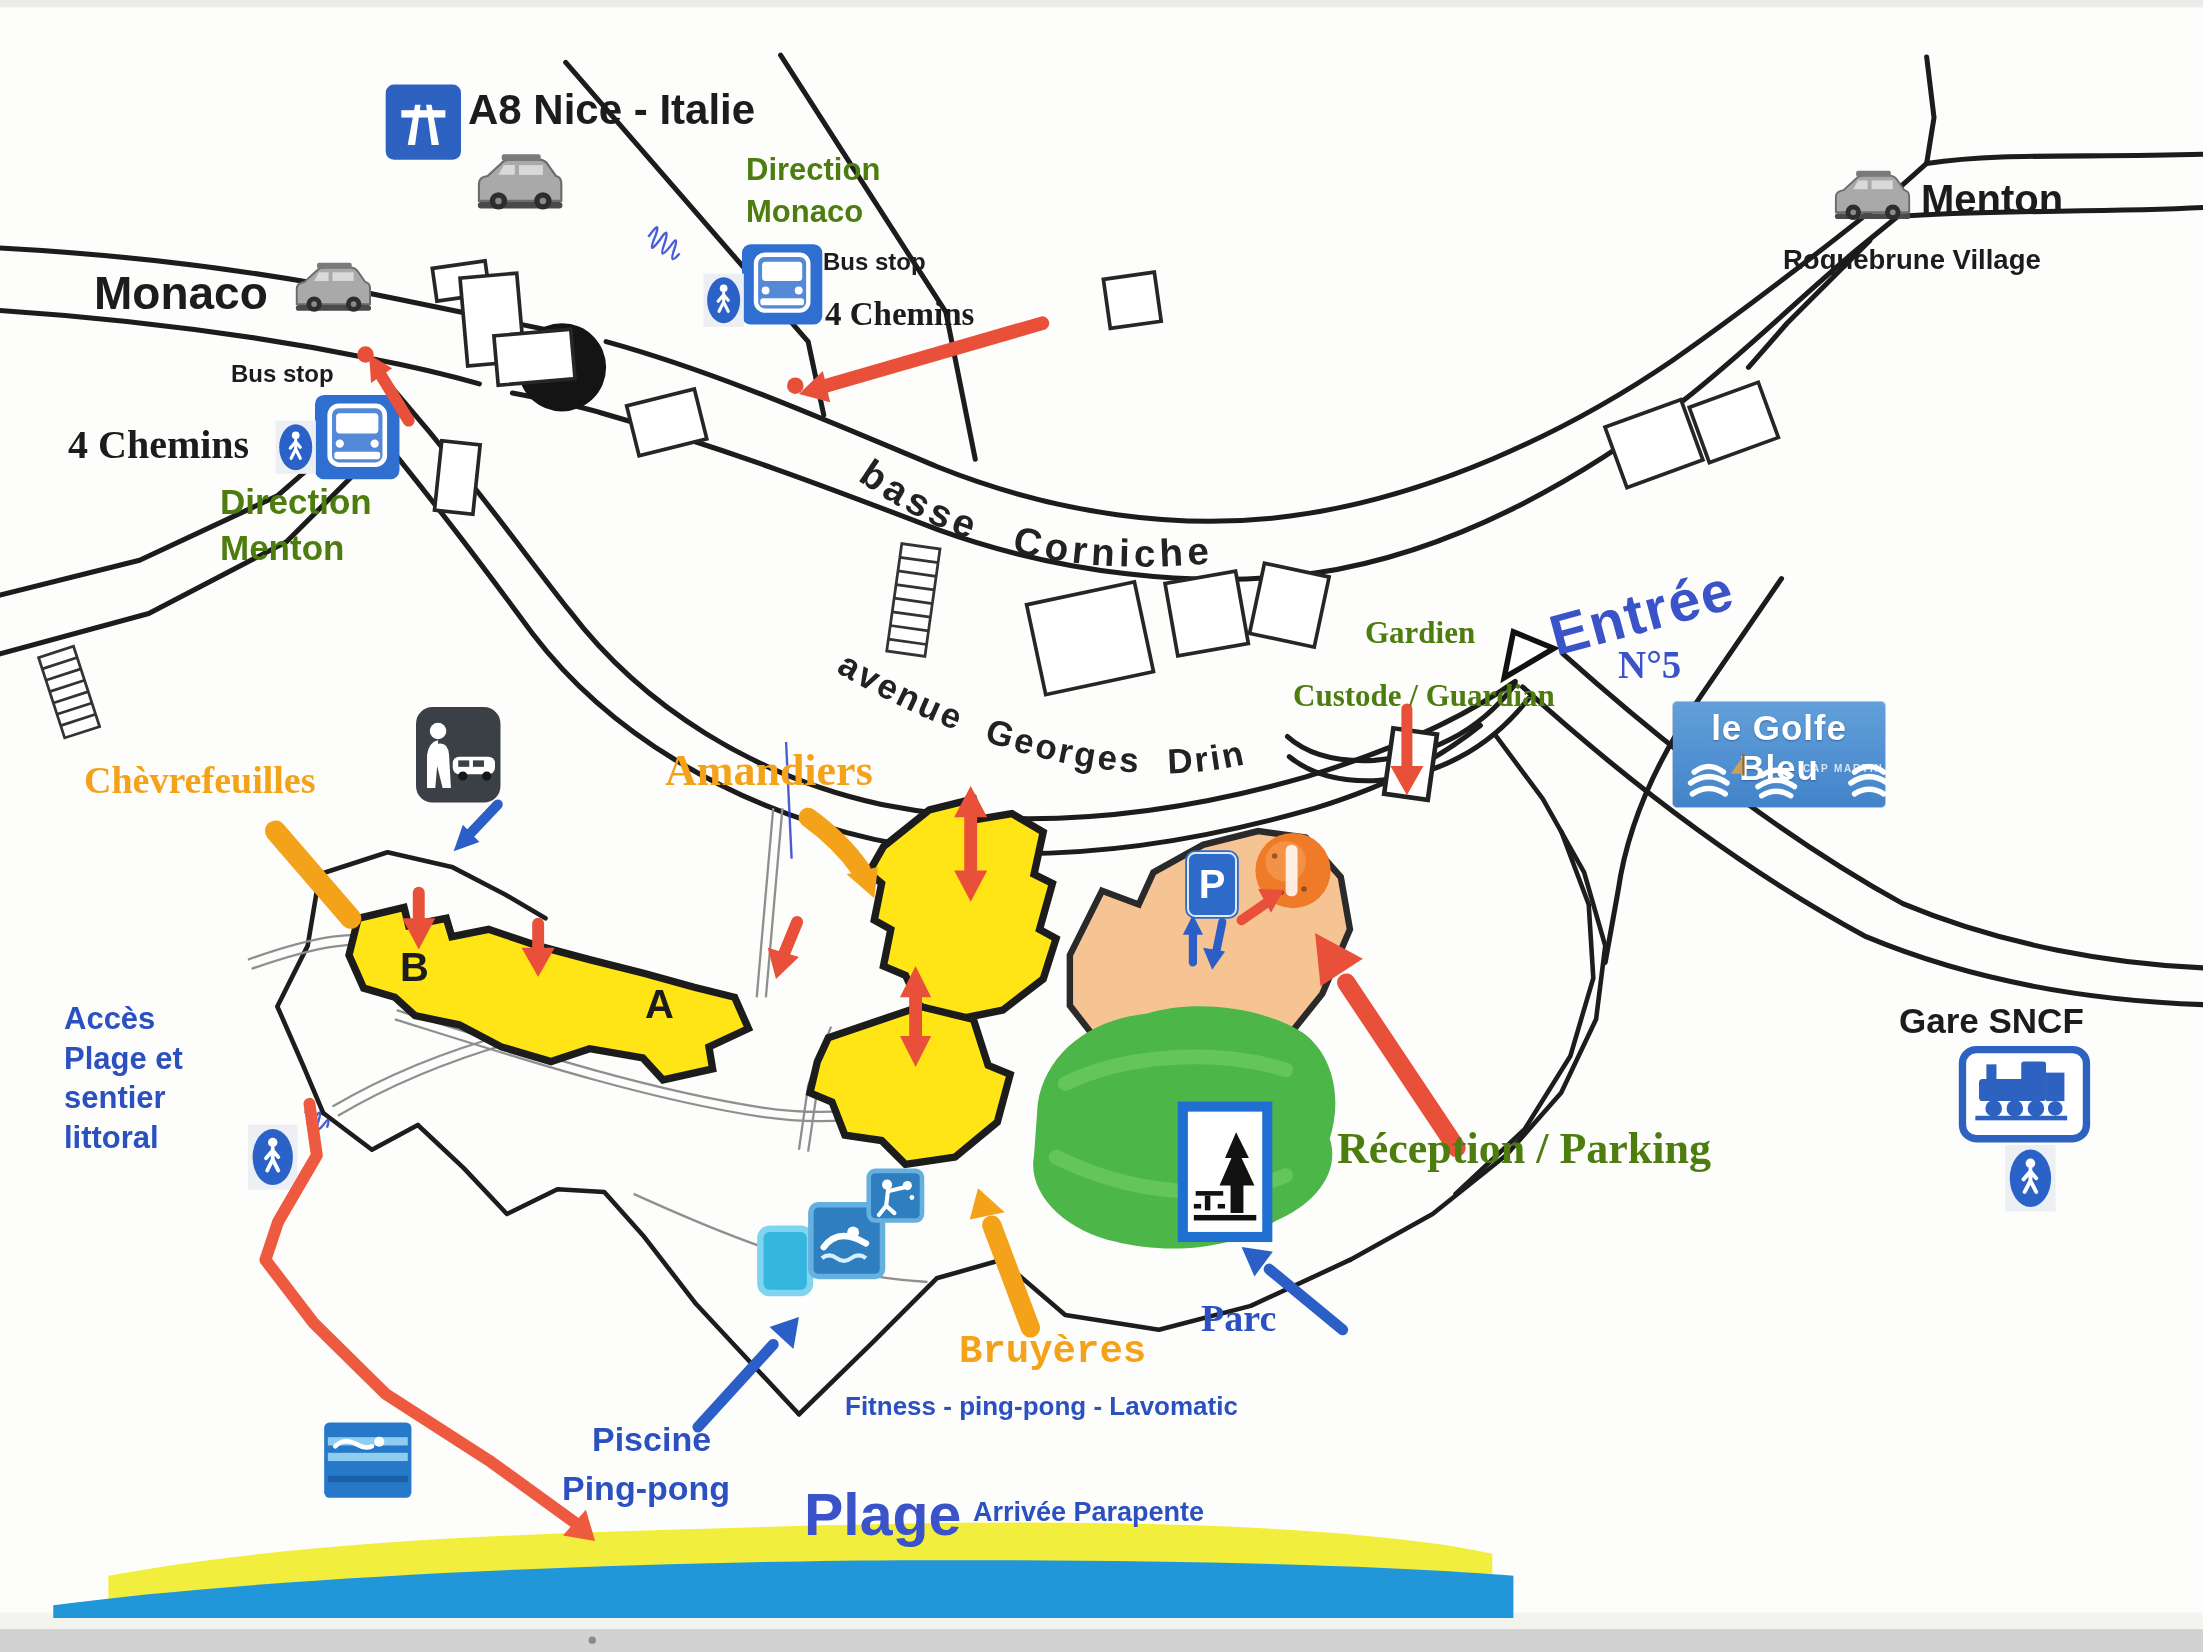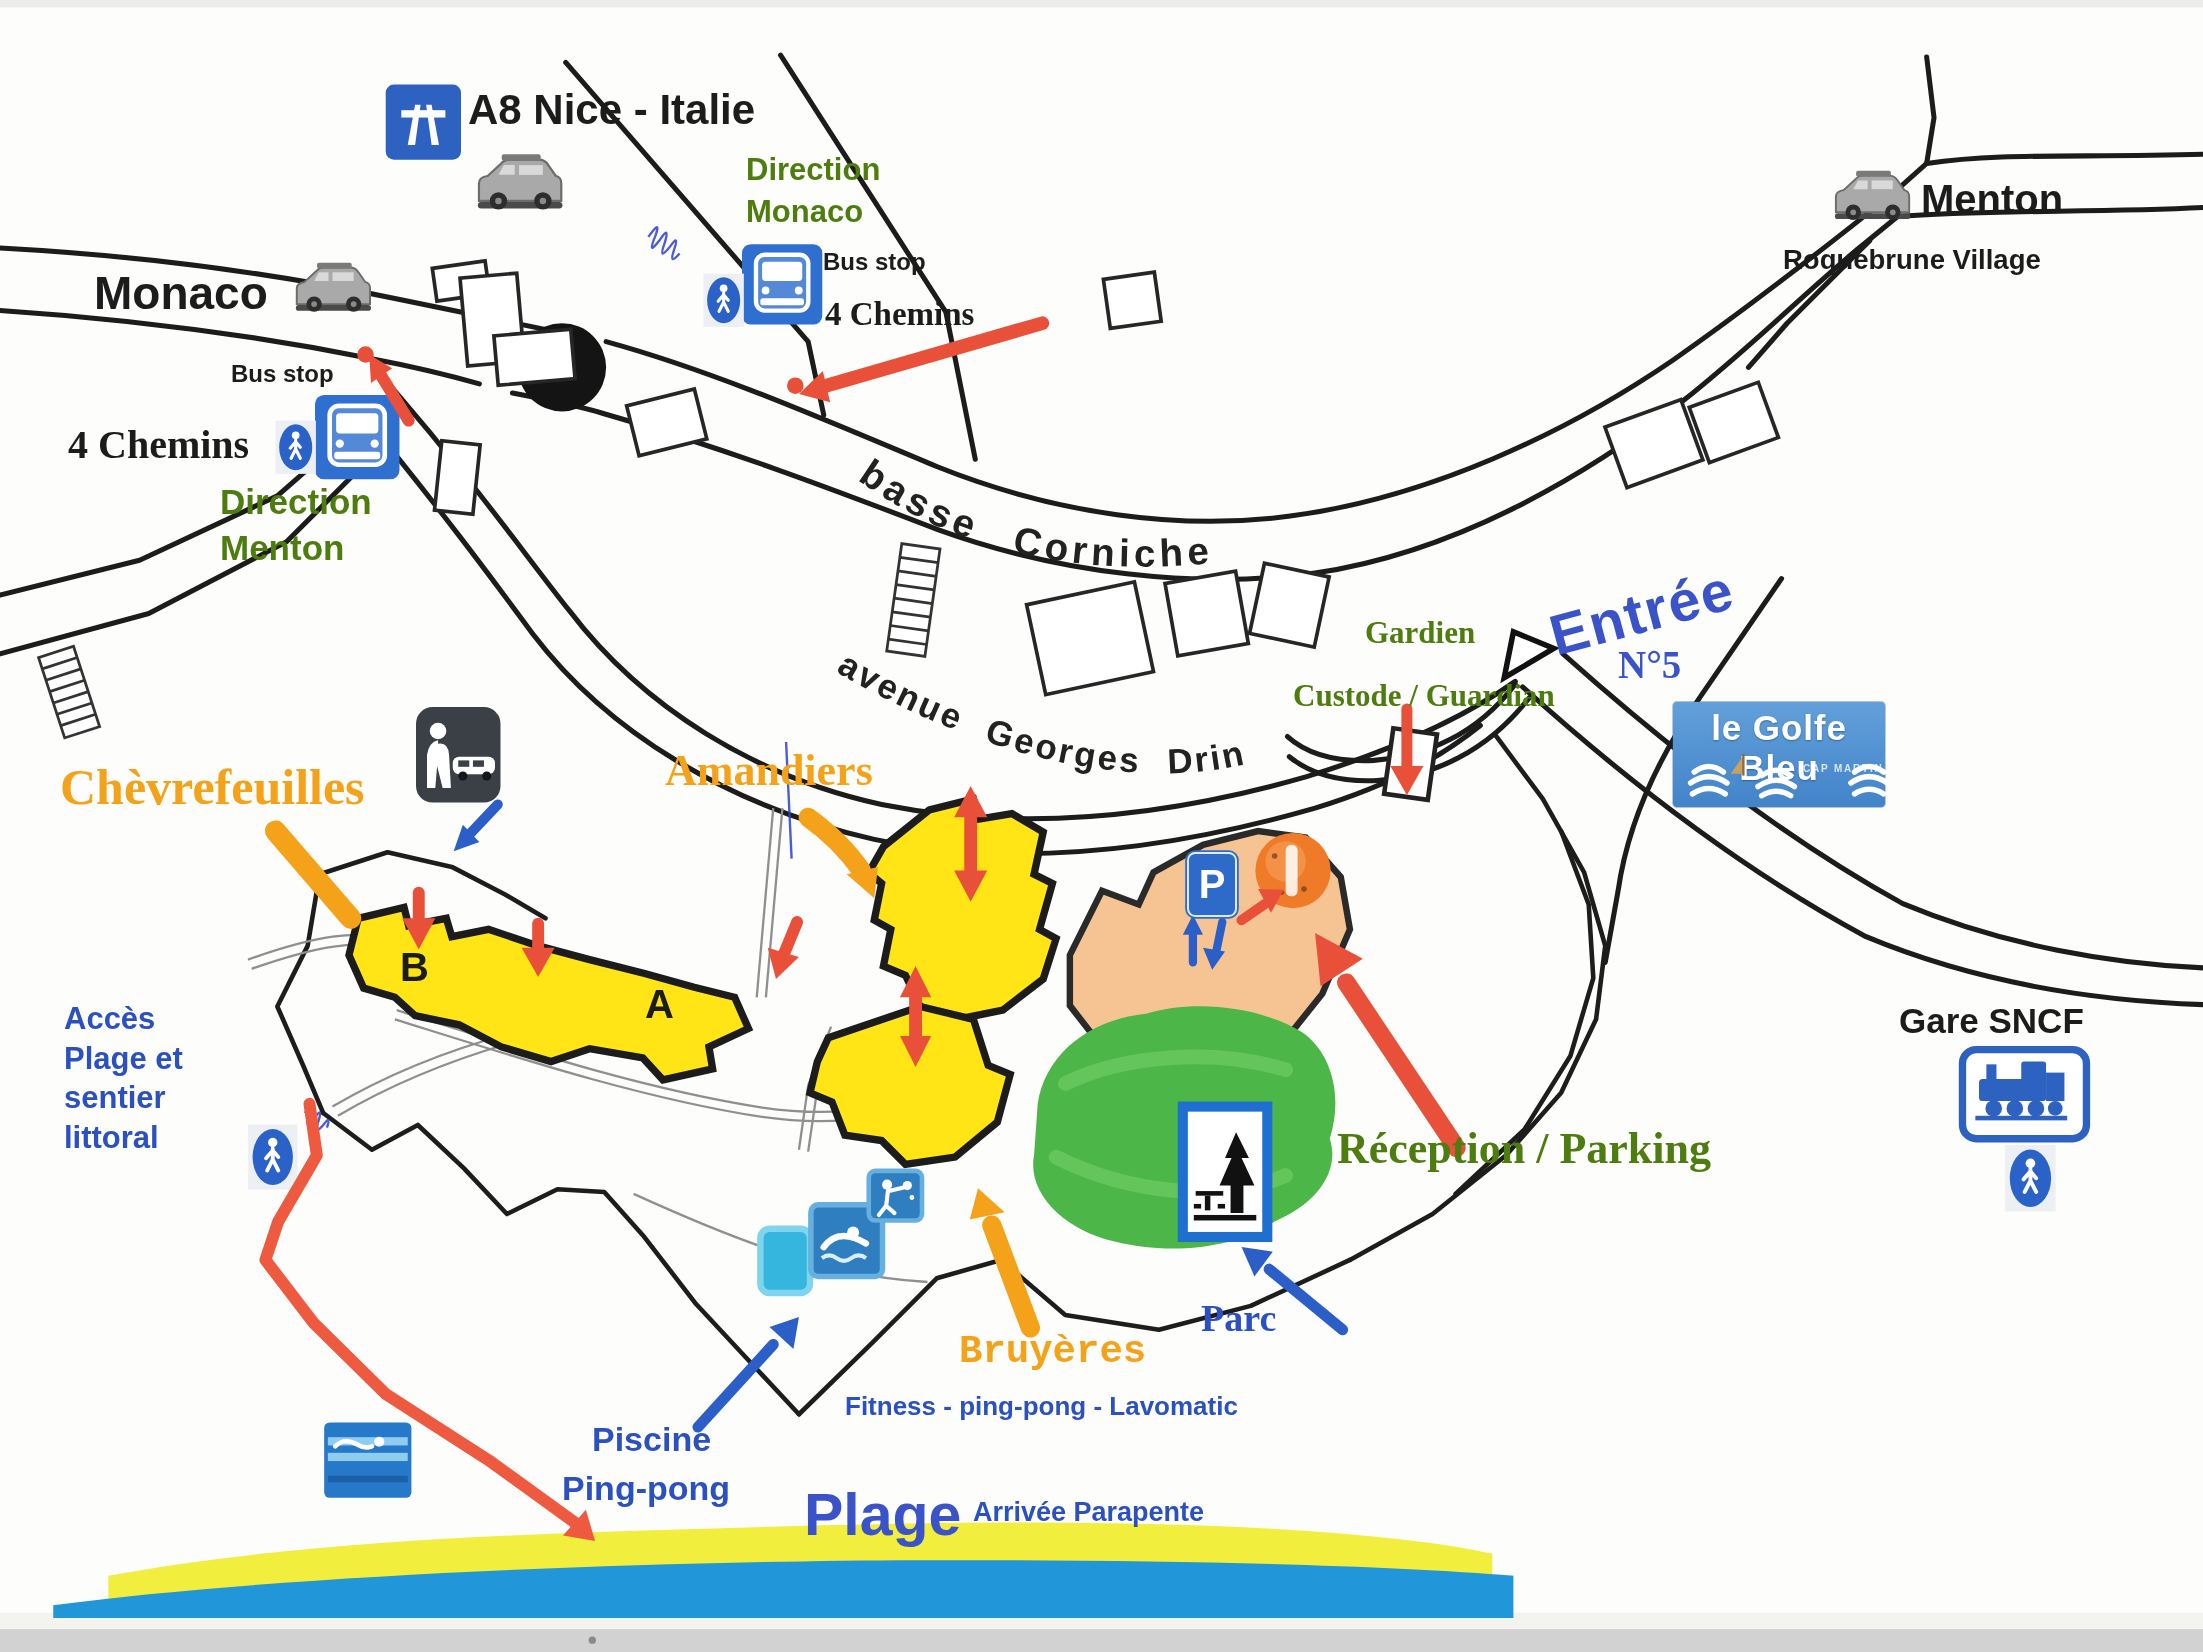--- a/index.html
+++ b/index.html
@@ -334,21 +334,21 @@
   <div>Monaco</div>
 </div>
 <div class="lbl black sans" style="left:823px;top:248px;font-size:24px;">Bus stop</div>
 <div class="lbl black serif" style="left:825px;top:296px;font-size:33px;">4 Chemins</div>
 <div class="lbl black sans" style="left:1921px;top:176px;font-size:40px;">Menton</div>
 <div class="lbl black sans" style="left:1783px;top:244px;font-size:27.5px;">Roquebrune Village</div>
 <div class="lbl red serif" style="left:1365px;top:615px;font-size:31px;">Gardien</div>
 <div class="lbl red serif" style="left:1293px;top:678px;font-size:31px;">Custode / Guardian</div>
 <div class="lbl blue sans" style="left:1548px;top:580px;font-size:57px;letter-spacing:1.8px;transform:rotate(-15deg);color:#3a53c8;">Entrée</div>
 <div class="lbl blue serif" style="left:1618px;top:643px;font-size:39px;color:#3a53c8;">N°5</div>
-<div class="lbl orange serif" style="left:60px;top:759px;font-size:50px;">Chèvrefeuilles</div>
+<div class="lbl orange serif" style="left:84px;top:759px;font-size:38px;">Chèvrefeuilles</div>
 <div class="lbl orange serif" style="left:665px;top:746px;font-size:44px;">Amandiers</div>
 <div class="lbl black sans" style="left:400px;top:944px;font-size:40px;">B</div>
 <div class="lbl black sans" style="left:645px;top:981px;font-size:40px;">A</div>
 <div class="lbl blue sans center" style="left:64px;top:999px;width:202px;font-size:31px;line-height:1.28;">
   <div>Accès</div>
   <div>Plage et</div>
   <div>sentier</div>
   <div>littoral</div>
 </div>
 <div class="lbl black sans" style="left:1879px;top:1001px;font-size:35px;margin-left:20px;">Gare SNCF</div>

